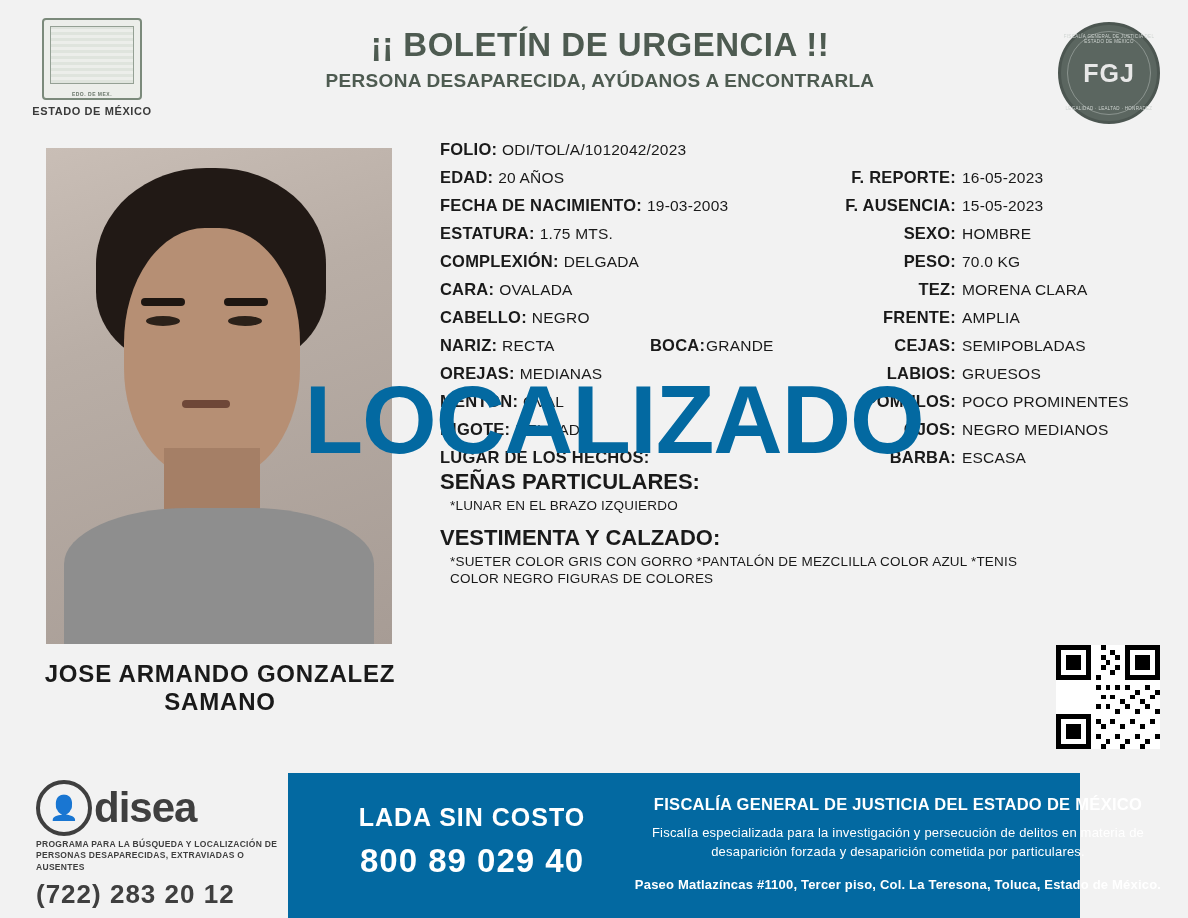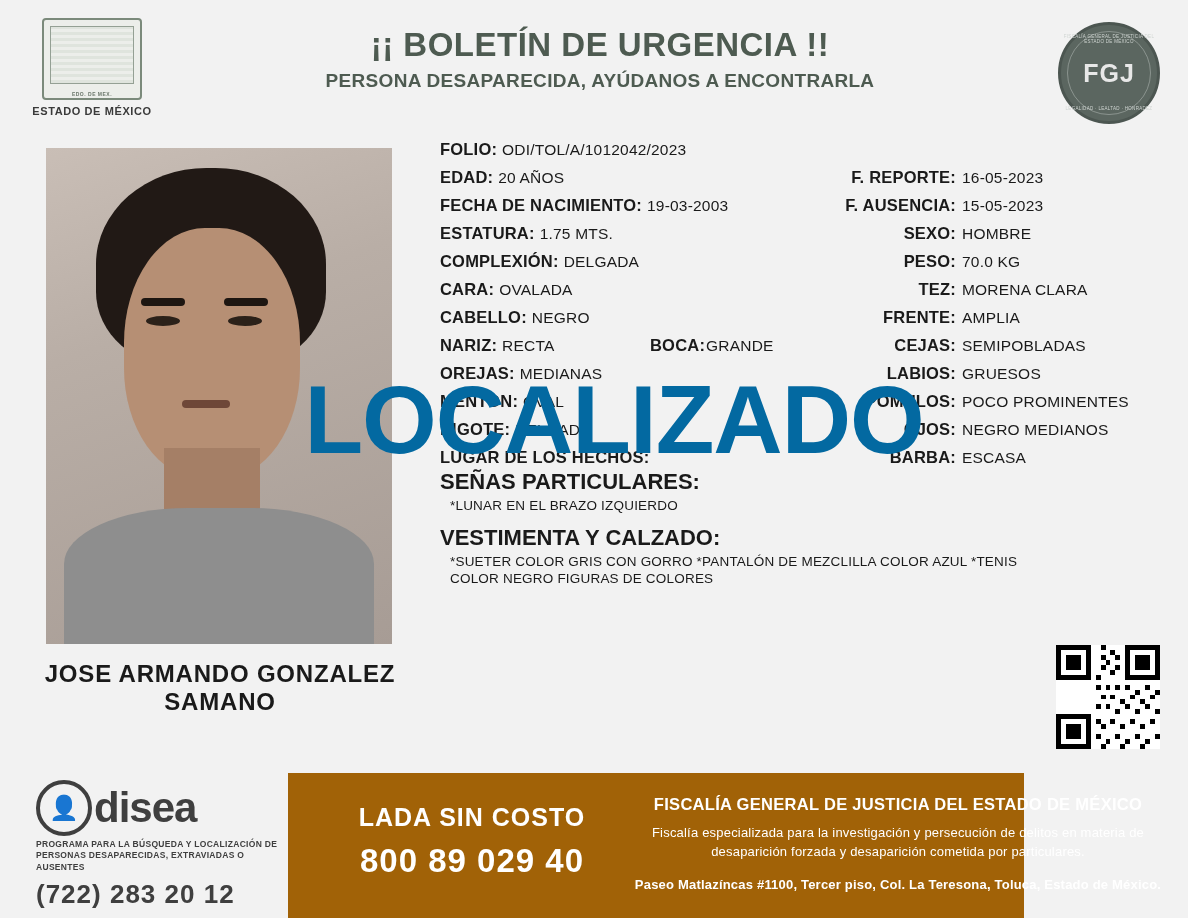--- a/index.html
+++ b/index.html
@@ -142,21 +142,21 @@
   .disea-logo{display:flex;align-items:center;}
   .disea-mark{
     width:48px;height:48px;border-radius:50%;border:4px solid #3f3f3f;
     display:flex;align-items:center;justify-content:center;font-size:24px;color:#3f3f3f;
   }
   .disea-word{font-size:42px;font-weight:bold;letter-spacing:-1px;color:#3f3f3f;margin-left:2px;}
   .disea-sub{font-size:8.5px;font-weight:bold;letter-spacing:.3px;color:#3f3f3f;line-height:1.35;margin-top:3px;}
   .disea-phone{font-size:26px;font-weight:bold;color:#3f3f3f;letter-spacing:1px;margin-top:6px;}
 
   .footer-bar{
-    position:absolute;left:288px;bottom:0;width:736px;height:145px;background:#a16207;color:#ffffff;
+    position:absolute;left:288px;bottom:0;width:792px;height:145px;background:#0369a1;color:#ffffff;
   }
   .lada{
     position:absolute;left:34px;top:30px;width:300px;text-align:center;
   }
   .lada .l1{font-size:25px;font-weight:bold;letter-spacing:1px;}
   .lada .l2{font-size:33px;font-weight:bold;letter-spacing:1px;margin-top:10px;}
   .fgjtext{
     position:absolute;left:340px;top:22px;width:540px;text-align:center;
   }
   .fgjtext .t1{font-size:16.5px;font-weight:bold;letter-spacing:.3px;}

